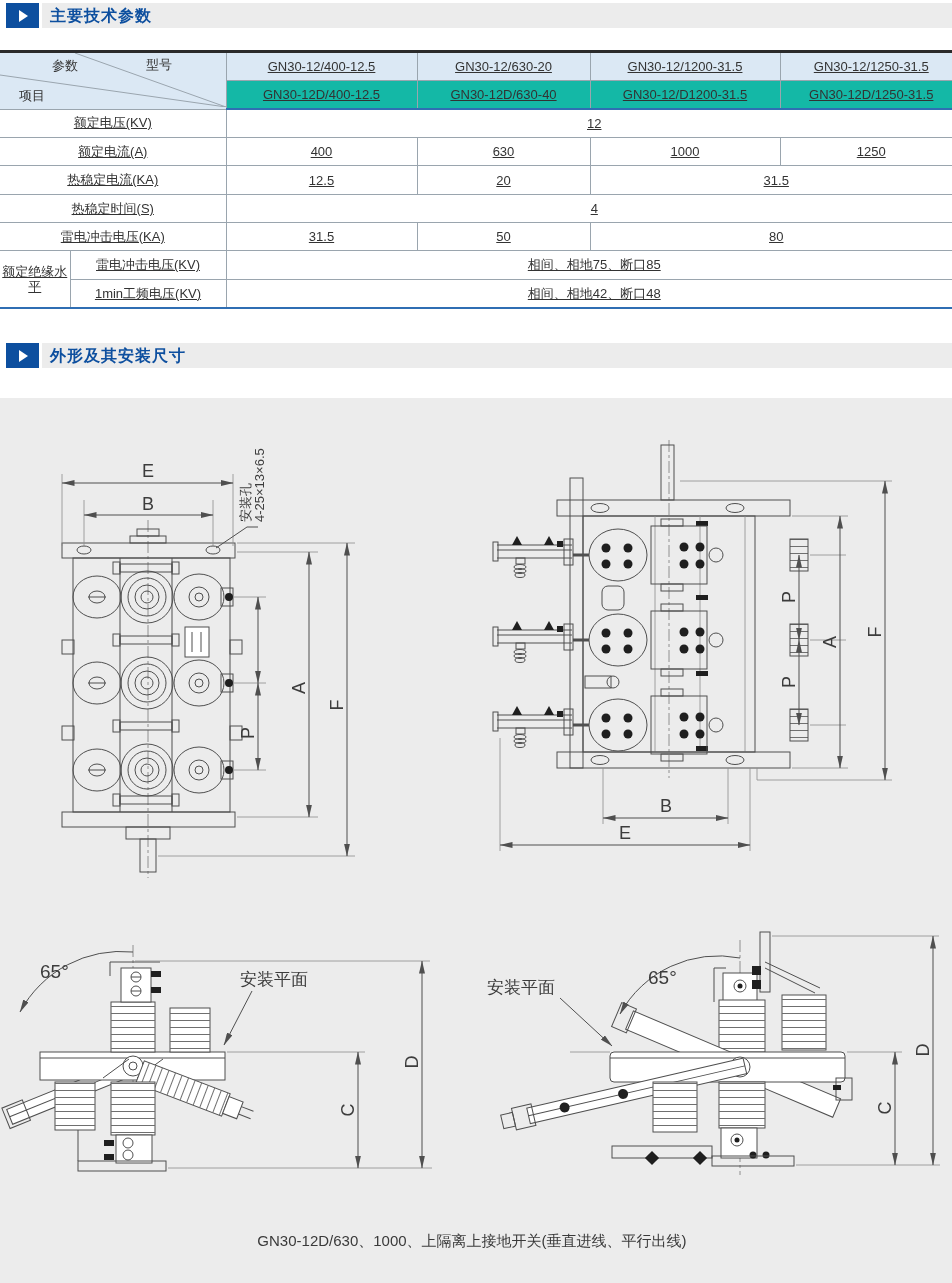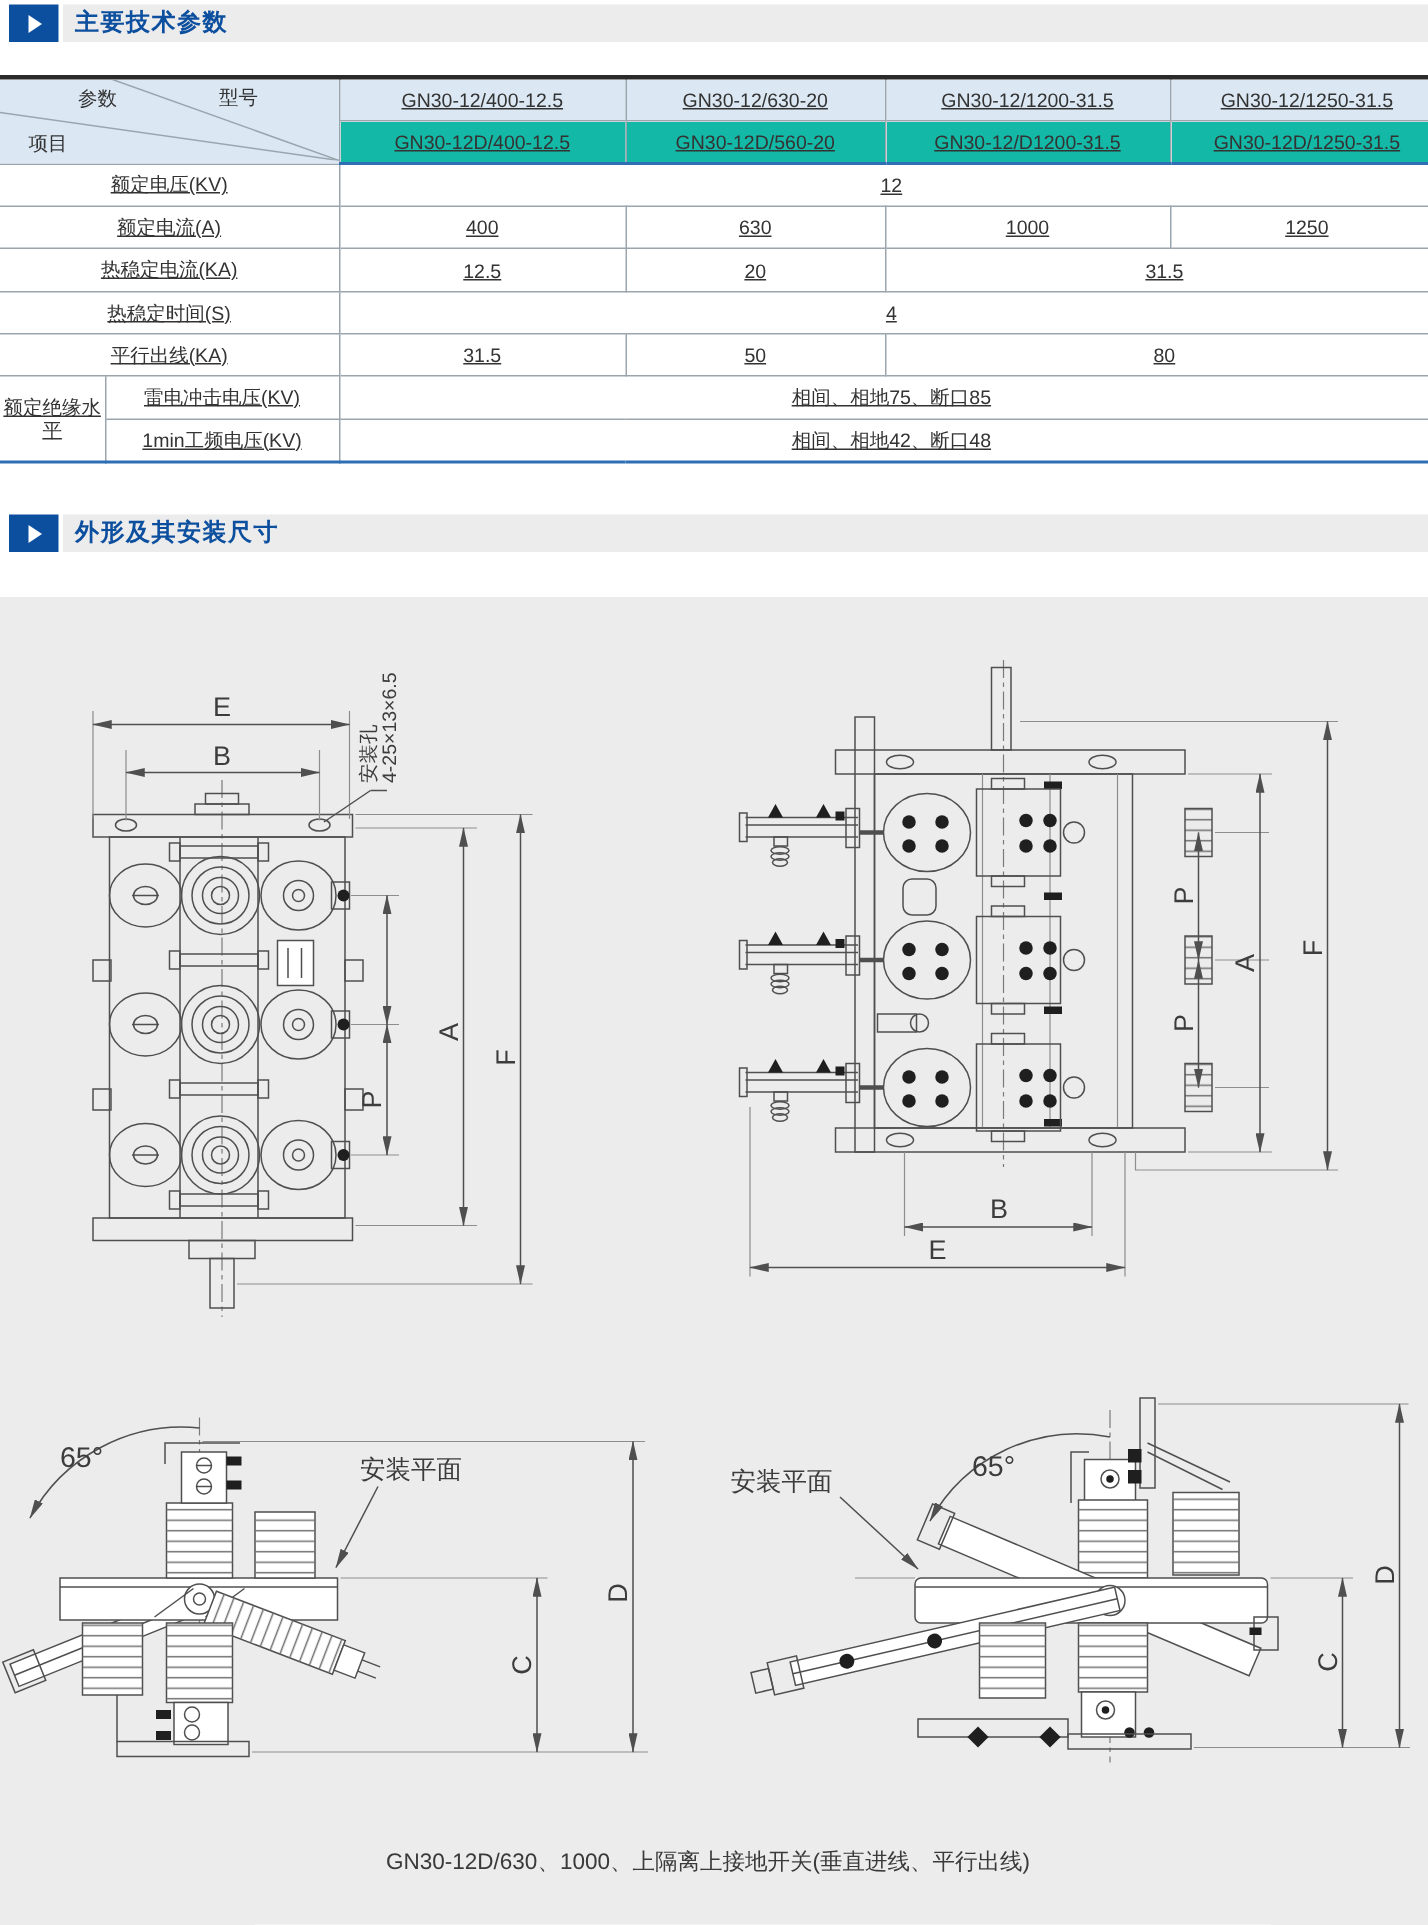--- a/index.html
+++ b/index.html
@@ -81,21 +81,21 @@
         <span class="cn" style="left:146px;top:3px;">型号</span>
         <span class="cn" style="left:6px;bottom:4px;margin-left:13px;">项目</span>
       </td>
       <td>GN30-12/400-12.5</td>
       <td>GN30-12/630-20</td>
       <td>GN30-12/1200-31.5</td>
       <td class="lastcol">GN30-12/1250-31.5</td>
     </tr>
     <tr class="hdr hdr2">
       <td>GN30-12D/400-12.5</td>
-      <td>GN30-12D/560-20</td>
+      <td>GN30-12D/630-40</td>
       <td>GN30-12/D1200-31.5</td>
       <td class="lastcol">GN30-12D/1250-31.5</td>
     </tr>
     <tr>
       <td class="lbl" colspan="2">额定电压(KV)</td>
       <td class="lastcol" colspan="4">12</td>
     </tr>
     <tr>
       <td class="lbl" colspan="2">额定电流(A)</td>
       <td>400</td>
@@ -107,21 +107,21 @@
       <td class="lbl" colspan="2">热稳定电流(KA)</td>
       <td>12.5</td>
       <td>20</td>
       <td class="lastcol" colspan="2">31.5</td>
     </tr>
     <tr>
       <td class="lbl" colspan="2">热稳定时间(S)</td>
       <td class="lastcol" colspan="4">4</td>
     </tr>
     <tr>
-      <td class="lbl" colspan="2">平行出线(KA)</td>
+      <td class="lbl" colspan="2">雷电冲击电压(KA)</td>
       <td>31.5</td>
       <td>50</td>
       <td class="lastcol" colspan="2">80</td>
     </tr>
     <tr style="height:29px;">
       <td class="grp" rowspan="2">额定绝缘水平</td>
       <td class="lbl">雷电冲击电压(KV)</td>
       <td class="lastcol" colspan="4">相间、相地75、断口85</td>
     </tr>
     <tr>

